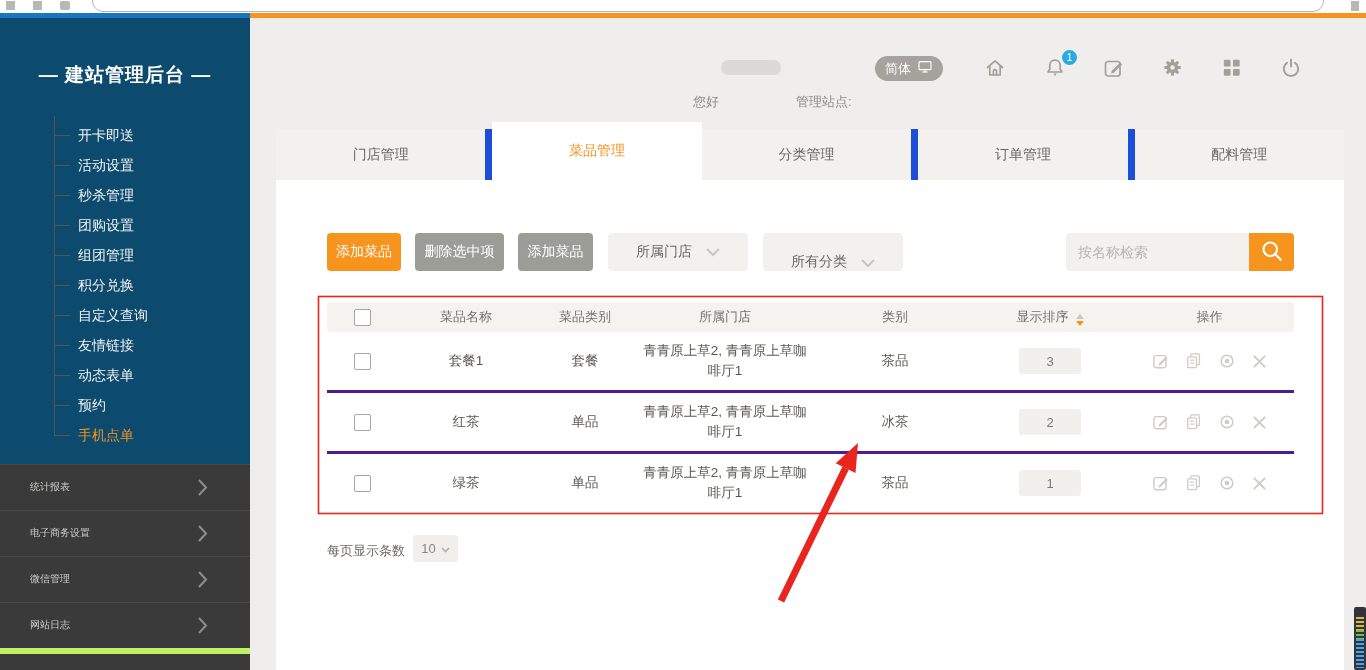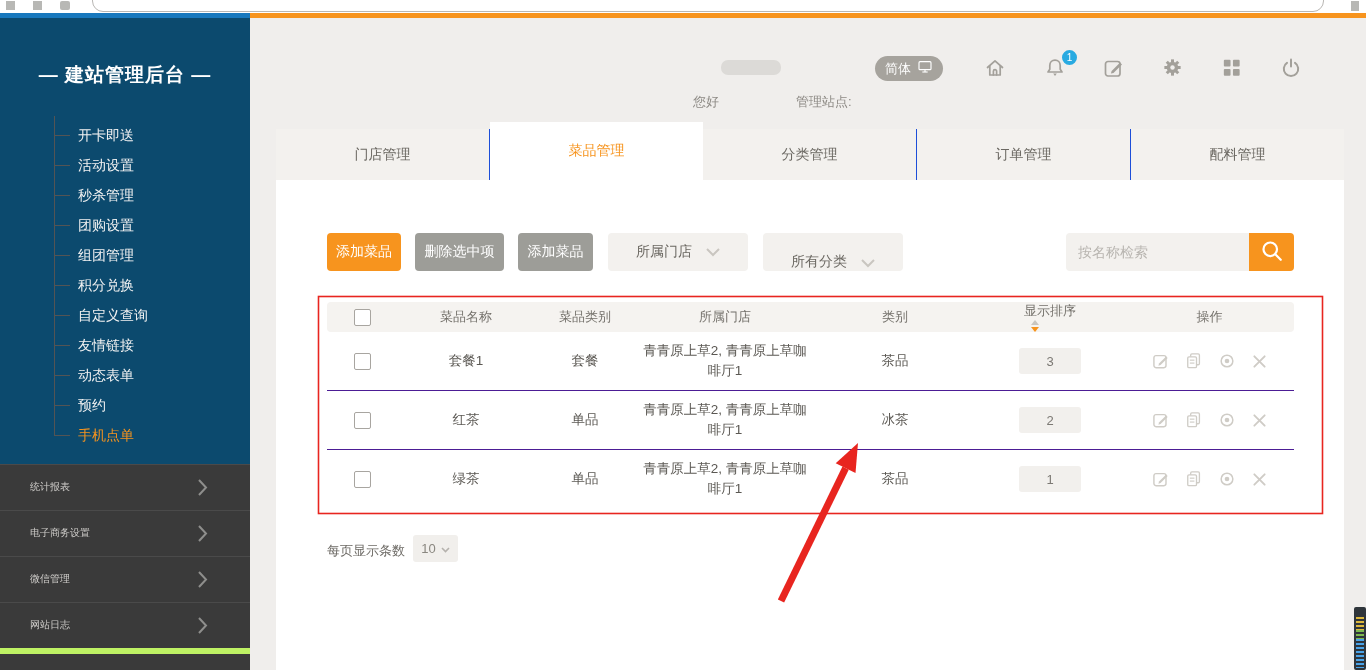--- a/index.html
+++ b/index.html
@@ -38,21 +38,21 @@
   .name-pill{position:absolute;left:721px;top:60px;width:60px;height:15px;border-radius:7px;background:#dcdad7;}
   .lang-pill{position:absolute;left:875px;top:56px;width:68px;height:25px;border-radius:13px;background:#a6a39d;
              display:flex;align-items:center;justify-content:center;gap:6px;color:#fff;font-size:13px;cursor:pointer;}
   .hicon{position:absolute;top:56px;width:24px;height:24px;color:#a3a09a;cursor:pointer;}
   .badge{position:absolute;left:1060px;top:48px;width:15px;height:15px;border-radius:50%;background:#29aae1;
          color:#fff;font-size:10px;line-height:15px;text-align:center;border:2px solid #f0eeec;z-index:3;}
 
   
   .tabs{position:absolute;left:276px;top:122px;width:1068px;height:58px;display:flex;}
   .tab{flex:1;display:flex;align-items:center;justify-content:center;font-size:14px;color:#6b6862;
-       background:#f3f1ee;margin-top:7px;border-right:1px solid #1d4ed8;cursor:pointer;}
+       background:#f3f1ee;margin-top:7px;border-right:7px solid #1d4ed8;cursor:pointer;}
   .tab:last-child{border-right:none;}
   .tab.active{margin-top:0;background:#fff;color:#f7941e;border-right:none;}
 
   
   .panel{position:absolute;left:276px;top:180px;width:1068px;height:490px;background:#fff;}
 
   
   .btn{position:absolute;top:233px;height:38px;border:none;border-radius:4px;color:#fff;font-size:14px;
        font-family:inherit;cursor:pointer;}
   .btn-orange{background:#f7941e;}
@@ -67,32 +67,32 @@
       border-radius:4px 0 0 4px;padding:0 12px;box-sizing:border-box;font-size:14px;font-family:inherit;color:#8b5cf6;outline:none;}
   .search-input::placeholder{color:#b8b5b0;}
   .search-btn{position:absolute;left:1249px;top:233px;width:45px;height:38px;background:#f7941e;border:none;
       border-radius:0 4px 4px 0;cursor:pointer;display:flex;align-items:center;justify-content:center;}
 
   
   .tgrid{display:grid;grid-template-columns:70px 138px 100px 180px 160px 150px 1fr;align-items:center;justify-items:center;}
   .thead{position:absolute;left:327px;top:302px;width:967px;height:30px;background:#f5f3f0;border-radius:4px;
          color:#74716b;font-size:13px;}
   .tbody{position:absolute;left:327px;top:332px;width:967px;}
-  .trow{height:58px;border-bottom:1px solid #4c1d95;color:#5b5853;font-size:13.5px;}
+  .trow{height:58px;border-bottom:3px solid #4c1d95;color:#5b5853;font-size:13.5px;}
   .trow:last-child{border-bottom:none;}
   .cb{width:15px;height:15px;border:1px solid #a8a5a0;border-radius:2px;background:#fff;cursor:pointer;}
   .stores{width:172px;text-align:center;line-height:1.5;}
   .sortbox{width:62px;height:26px;background:#f2f0ed;border-radius:3px;color:#7c7974;font-size:13px;
            display:flex;align-items:center;justify-content:center;}
   .actions{display:flex;align-items:center;gap:13px;color:#cfccc6;}
   .actions svg{cursor:pointer;display:block;}
   .sort-arrows{display:inline-flex;flex-direction:column;gap:2px;margin-left:7px;cursor:pointer;}
   .sort-arrows .up{width:0;height:0;border-left:4px solid transparent;border-right:4px solid transparent;border-bottom:5px solid #c9c6c0;}
   .sort-arrows .down{width:0;height:0;border-left:4px solid transparent;border-right:4px solid transparent;border-top:5px solid #f7941e;}
-  .col-sort{display:flex;align-items:flex-start;flex-direction:column;}
+  .col-sort{display:flex;align-items:flex-end;}
 
   
   .pg-label{position:absolute;left:327px;top:542px;font-size:13px;color:#6e6b66;}
   .pg-size{position:absolute;left:413px;top:535px;width:45px;height:27px;background:#f1efec;border-radius:3px;
            display:flex;align-items:center;justify-content:center;gap:5px;font-size:13px;color:#8a8780;cursor:pointer;}
 
   
   .annot{position:absolute;left:0;top:0;pointer-events:none;z-index:5;}
 
   

